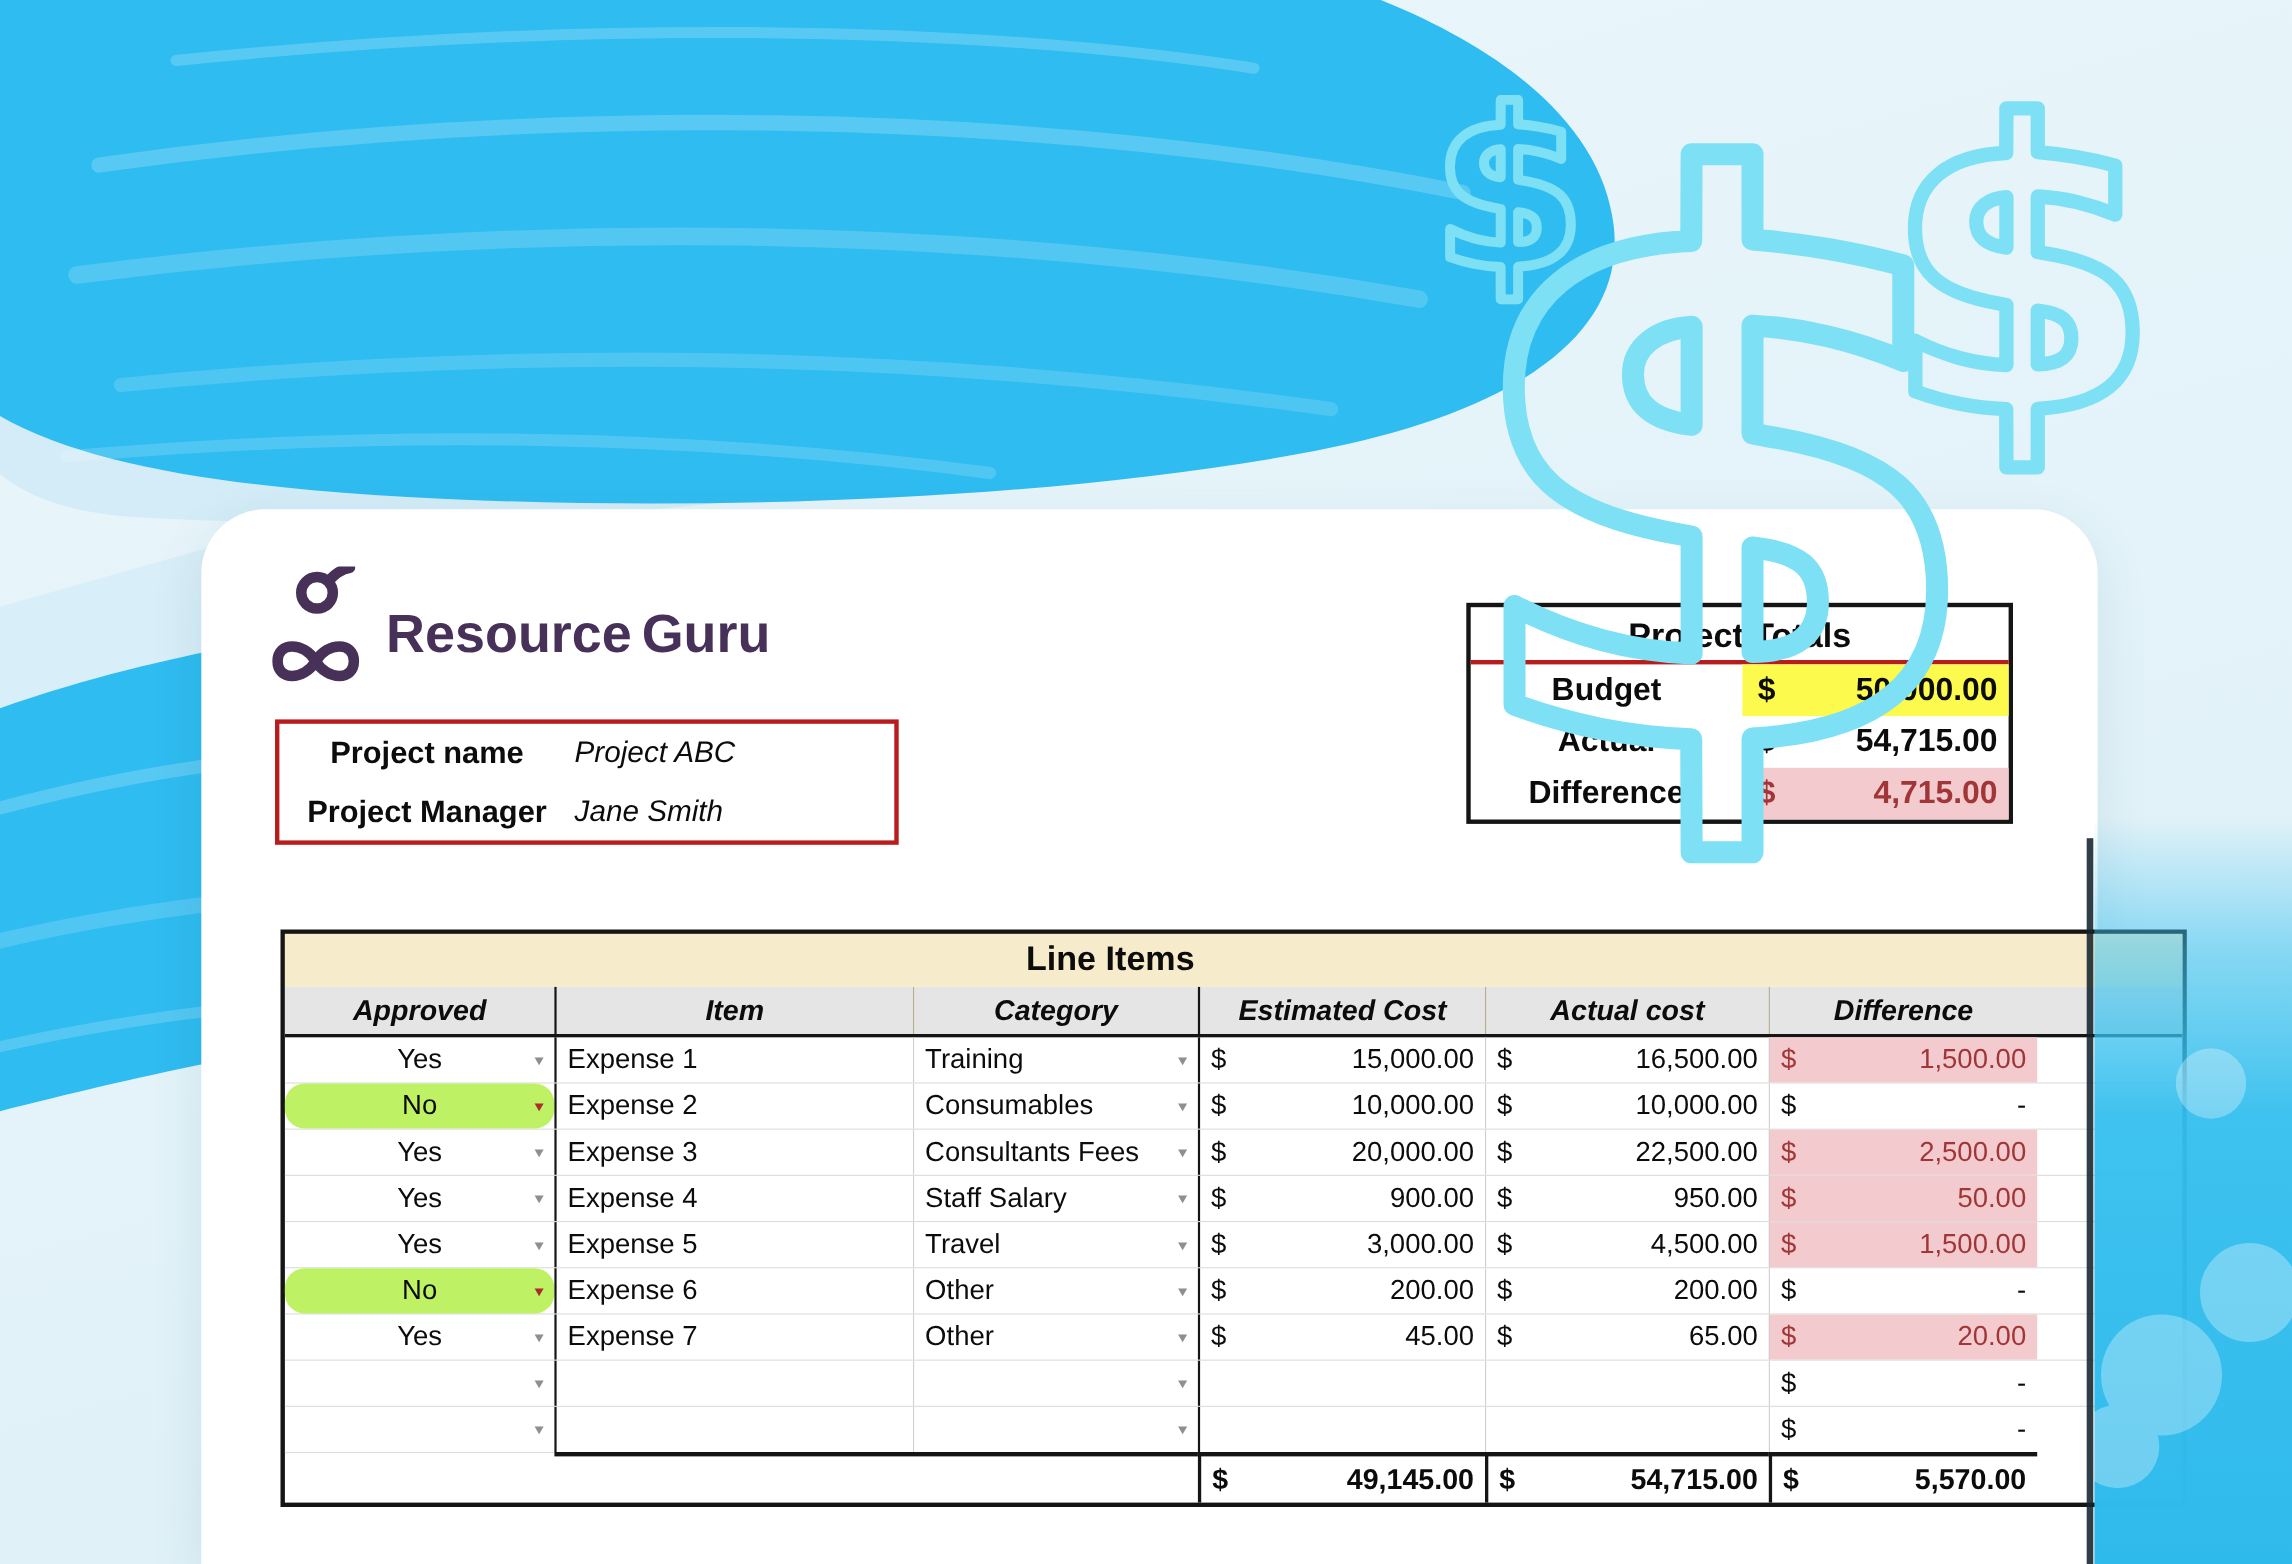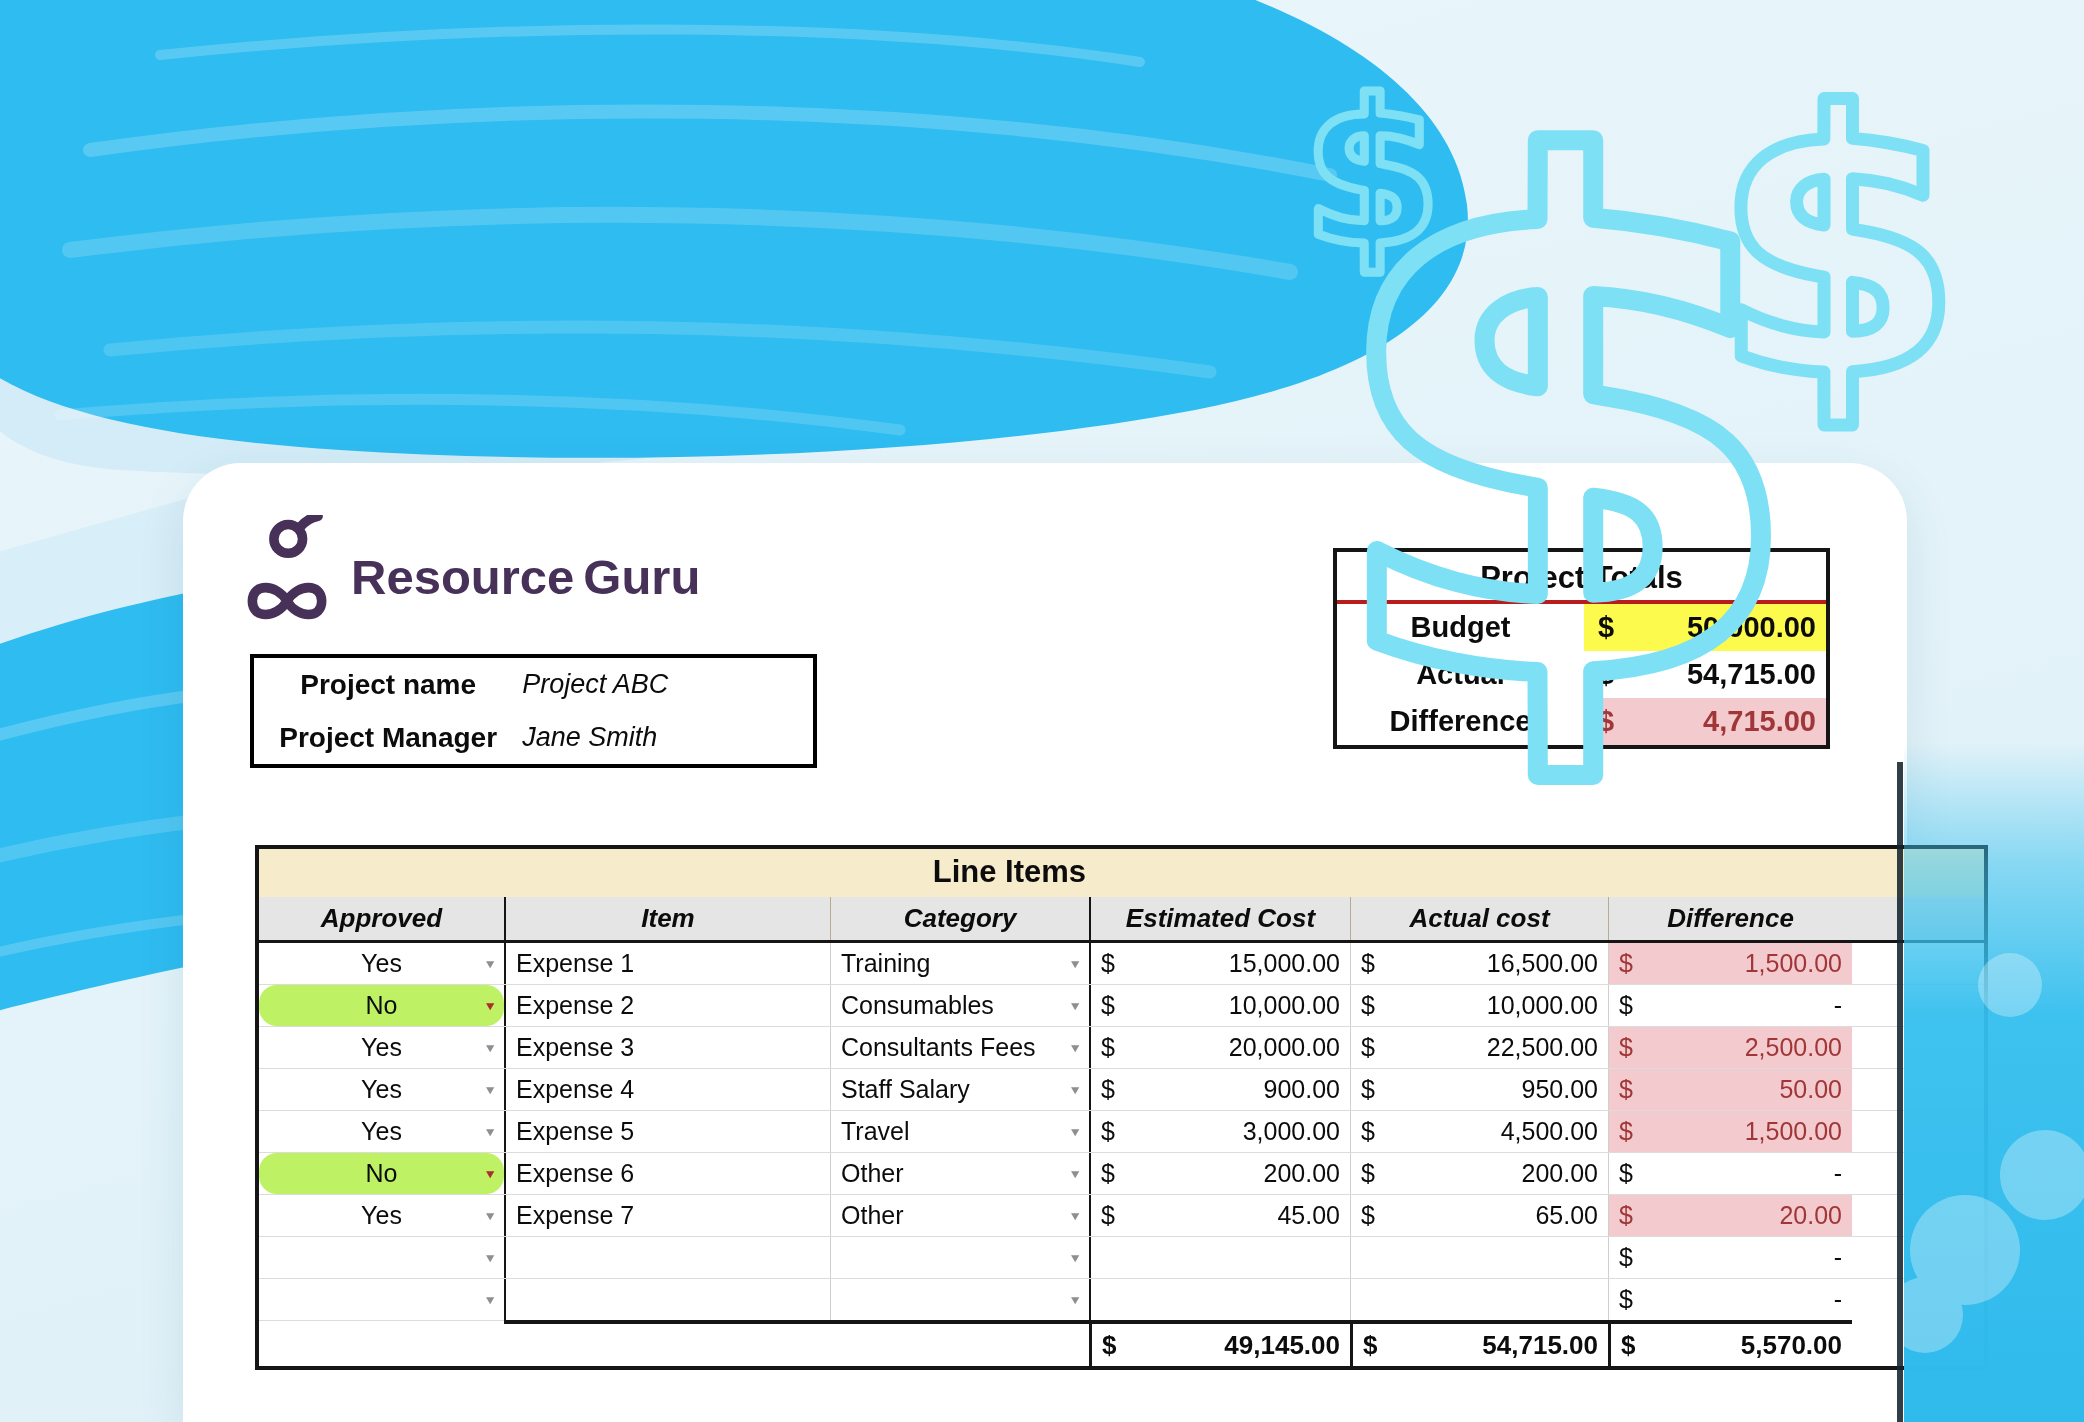--- a/index.html
+++ b/index.html
@@ -18,21 +18,21 @@
     box-shadow:0 16px 48px rgba(20,80,110,.10);z-index:1;
   }
 
   
   .logo-mark{position:absolute;left:62px;top:52px;}
   .brand{position:absolute;left:168px;top:86px;display:flex;gap:9px;
     font-size:49px;font-weight:bold;color:#473159;letter-spacing:0;}
 
   
   .pibox{position:absolute;left:67px;top:191px;width:567px;height:114px;
-    border:4px solid #000000;box-sizing:border-box;background:#fff;
+    border:4px solid #b91c1c;box-sizing:border-box;background:#fff;
     display:grid;grid-template-rows:1fr 1fr;}
   .pirow{display:grid;grid-template-columns:48% 52%;align-items:center;}
   .pilabel{font-weight:bold;font-size:28px;text-align:center;}
   .pivalue{font-style:italic;font-size:27px;}
 
   
   .pt{position:absolute;left:1150px;top:85px;width:497px;
     border:4px solid #151515;box-sizing:border-box;background:#fff;}
   .pt-title{height:52px;line-height:52px;text-align:center;font-weight:bold;
     font-size:31px;border-bottom:4px solid #b91c1c;box-sizing:border-box;}

